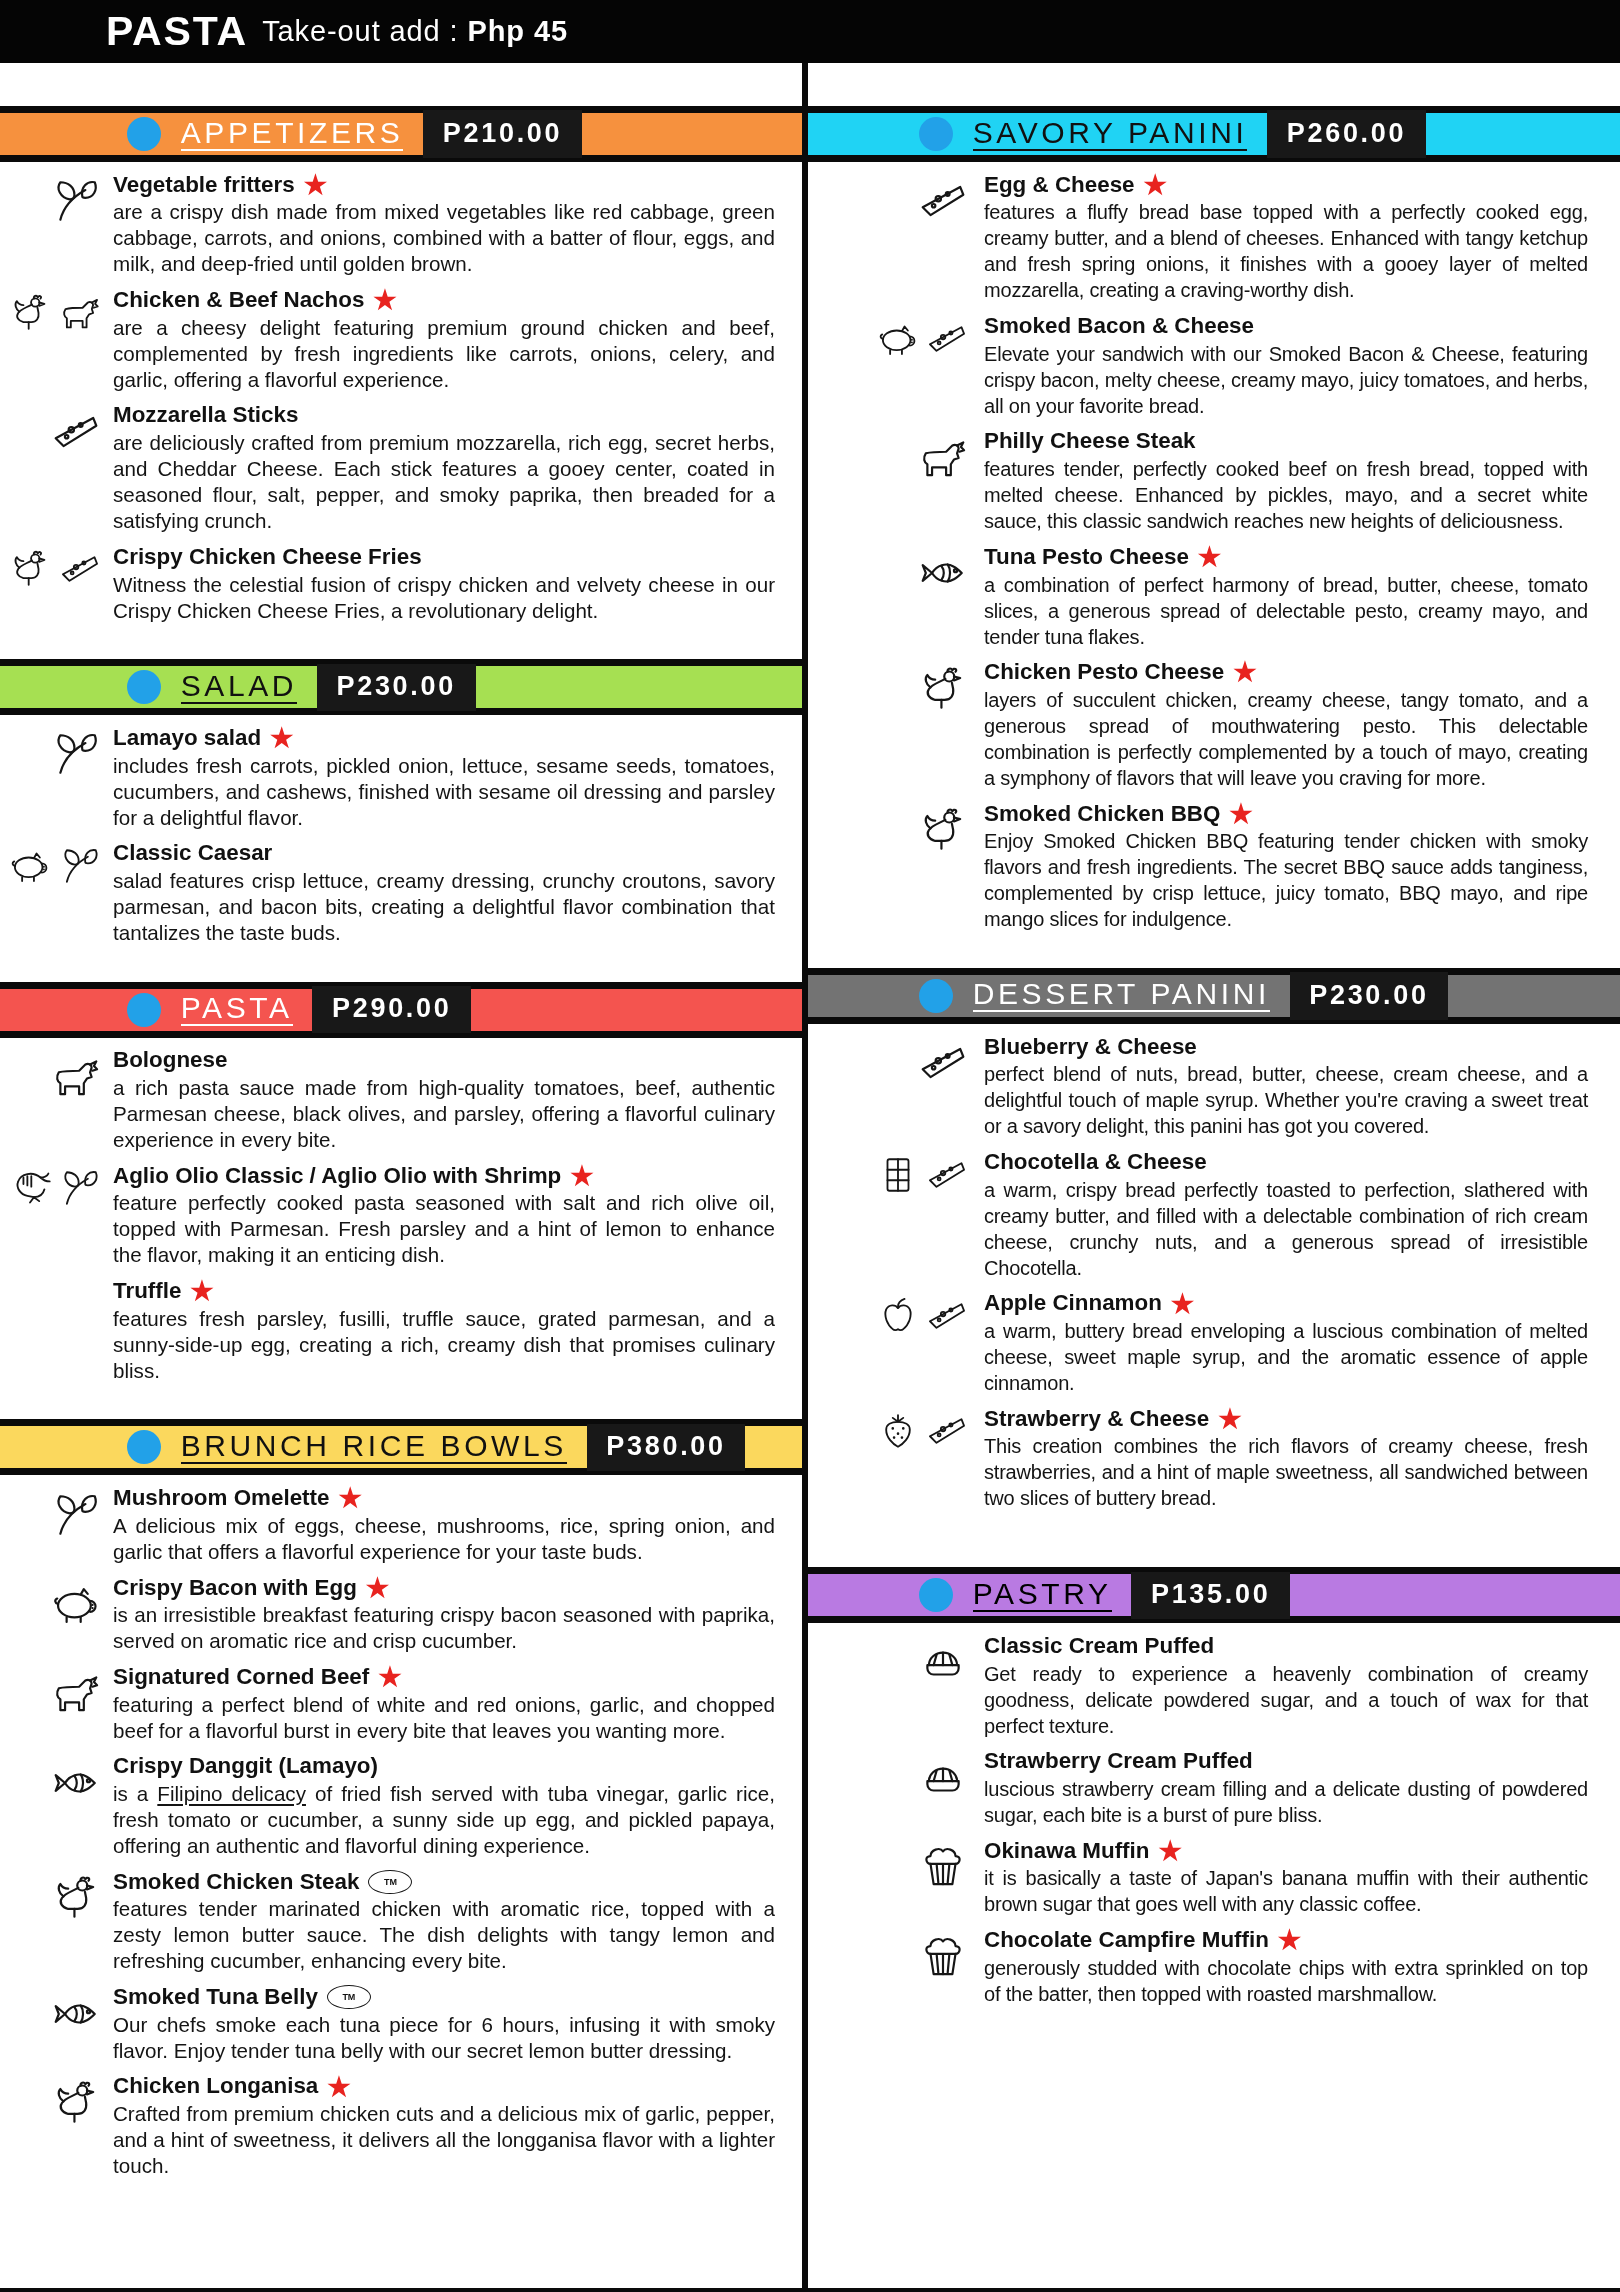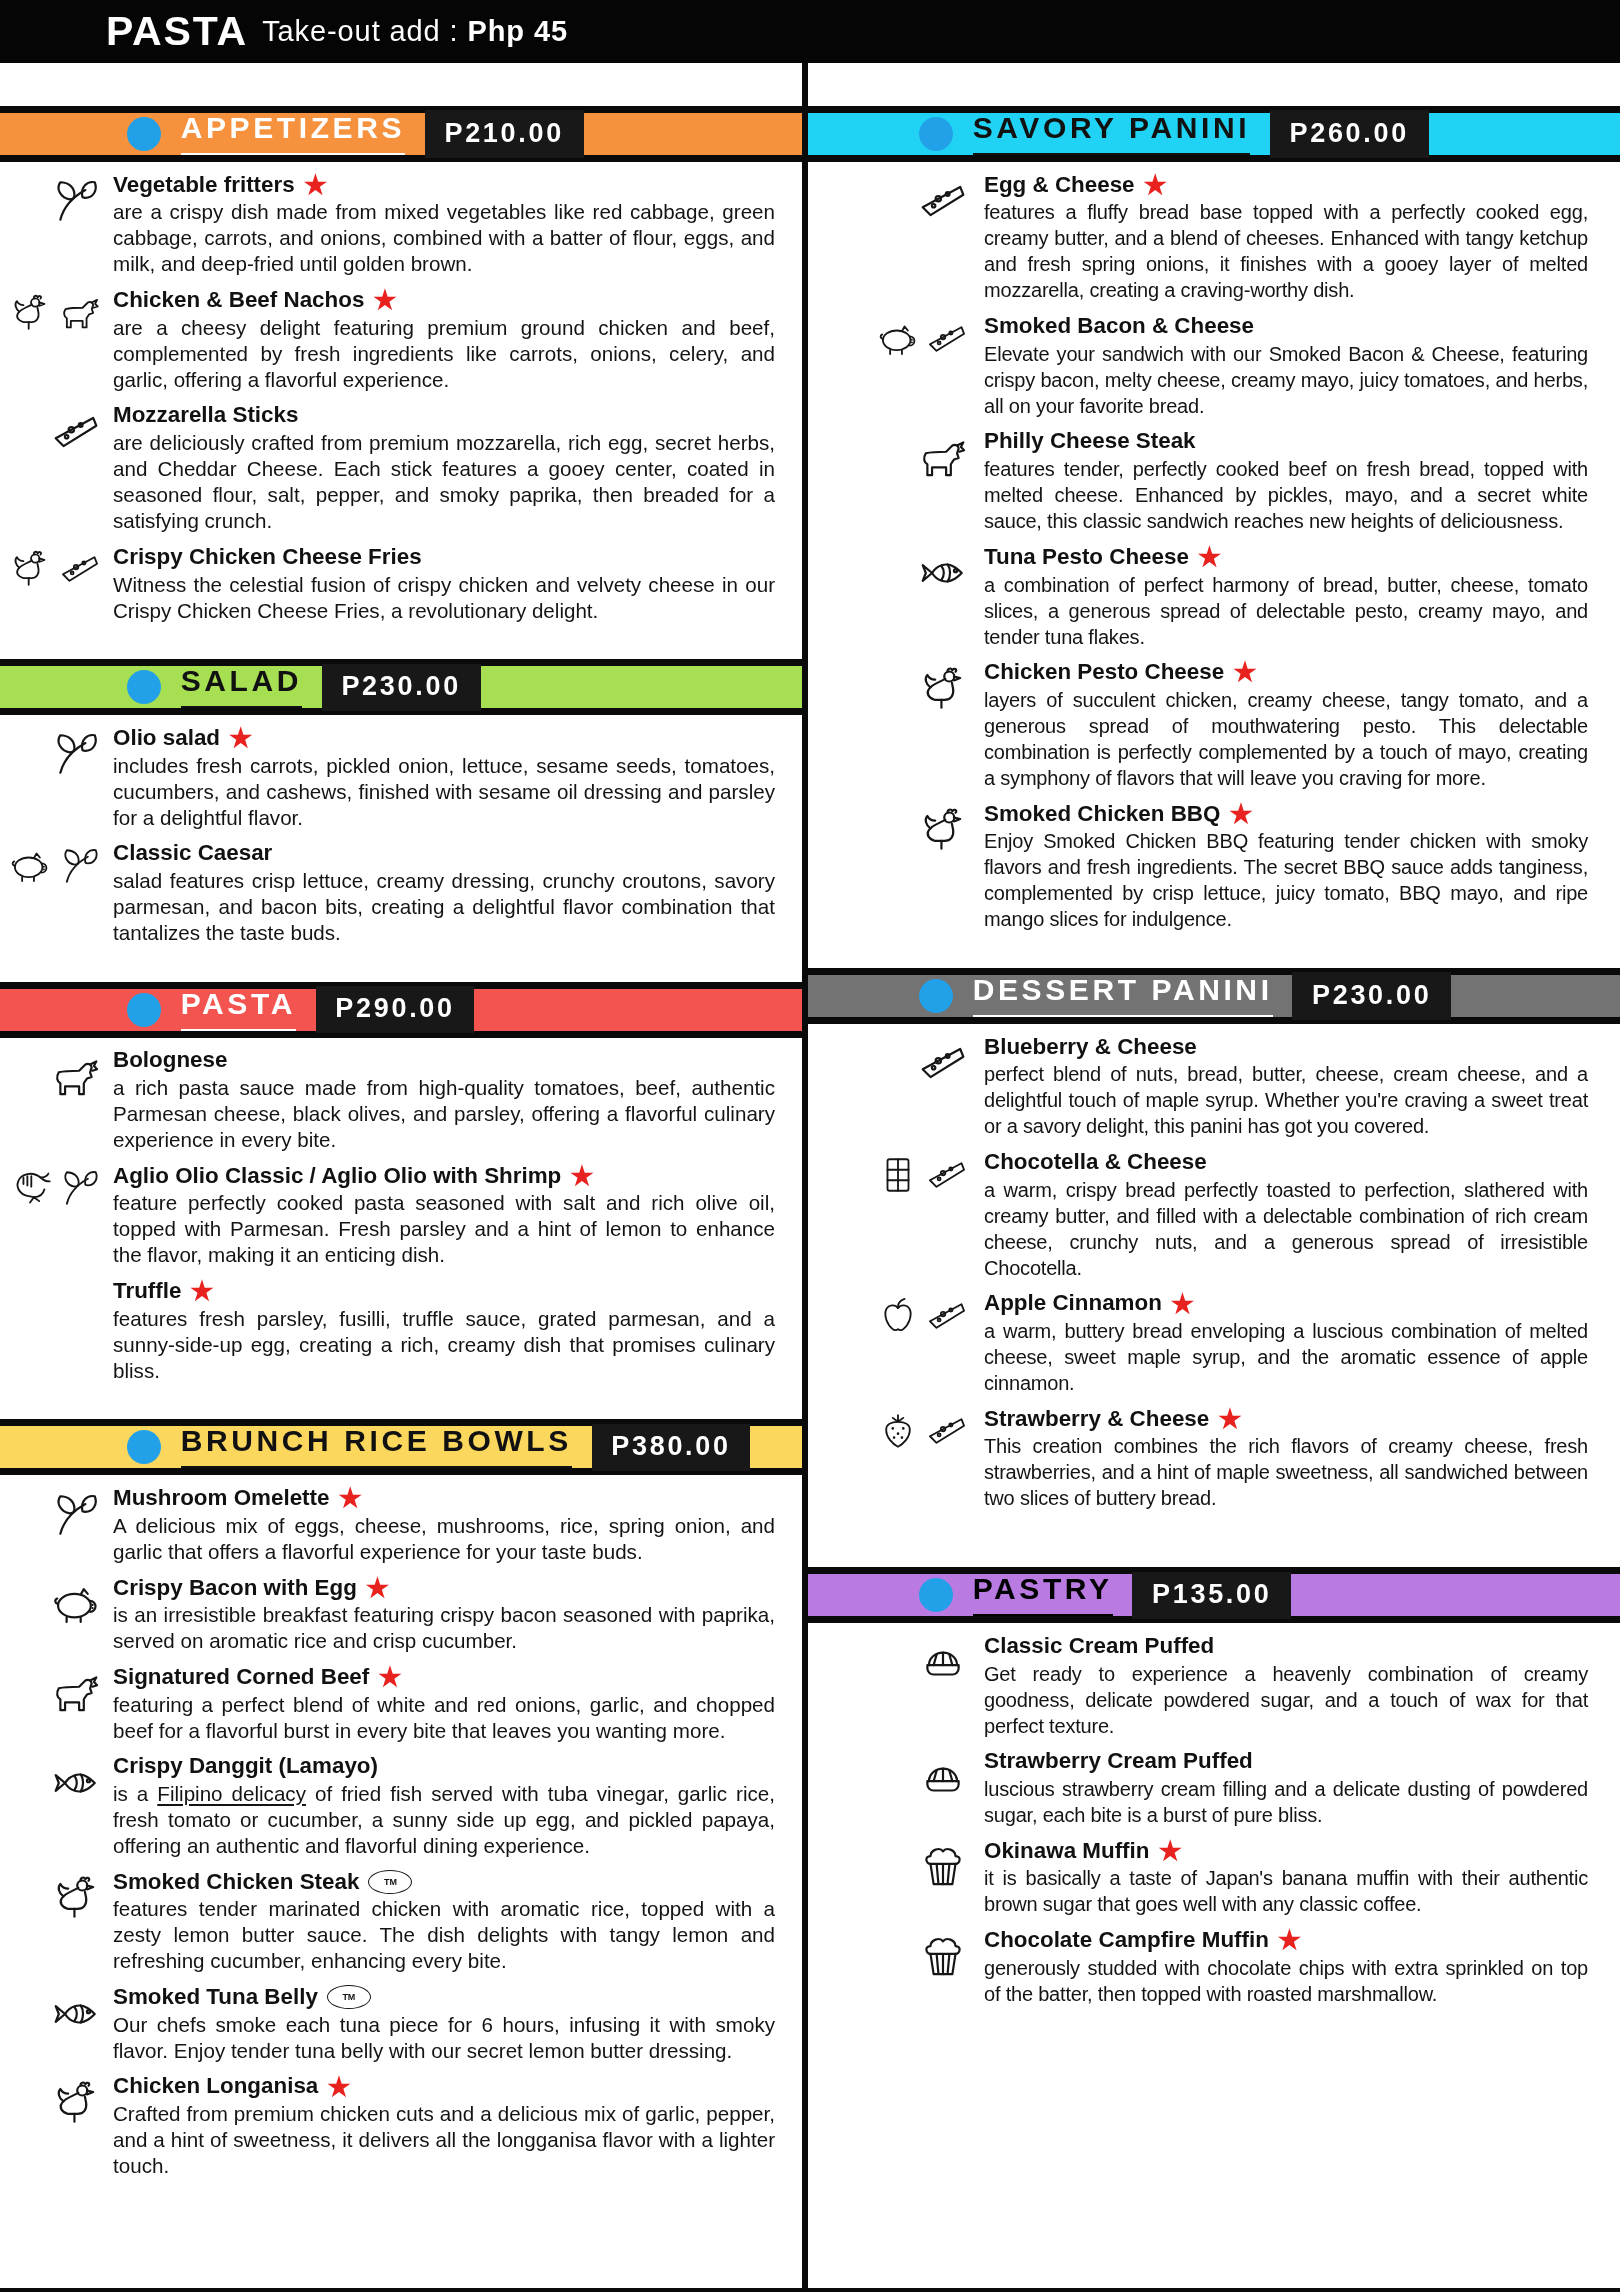--- a/index.html
+++ b/index.html
@@ -28,22 +28,22 @@
   .section.pad-lg{padding-top:45px;}
   
   .sec-bar{
     height:56px;border-top:7.2px solid #0a0a0a;border-bottom:7.2px solid #0a0a0a;
     display:flex;align-items:center;gap:19.7px;
   }
   .col-left .sec-bar{padding-left:127px;}
   .col-right .sec-bar{padding-left:111px;}
   .circle{width:34px;height:34px;border-radius:50%;background:var(--bullet,#22A1E8);flex:0 0 auto;}
   .sec-title{
-    font-size:30px;font-weight:700;letter-spacing:3.6px;line-height:1;
-    border-bottom:2.7px solid currentColor;padding-bottom:10px;white-space:nowrap;
+    font-size:30px;font-weight:400;letter-spacing:3.6px;line-height:1;
+    border-bottom:2.7px solid currentColor;padding-bottom:1px;white-space:nowrap;
   }
   .badge{
     background:var(--badge-bg,#181818);color:var(--badge-text,#fff);
     font-size:27px;font-weight:700;letter-spacing:2.7px;
     padding:7.2px 19.7px 9px;white-space:nowrap;
   }
   
   .items{display:block;}
   .item{display:flex;margin:10.7px 0;}
   .item-icons{
@@ -244,21 +244,21 @@
       </div>
       <div class="items">
           <div class="item">
     <div class="item-icons">
               <svg class="icon" viewBox="0 0 32 32">
                 <use href="#i-leaf"></use>
               </svg>
             </div>
     <div class="item-body">
       <div class="item-title">
-        <span class="item-title-text">Olio salad</span>
+        <span class="item-title-text">Lamayo salad</span>
         <span class="star">★</span>
 
       </div>
       <div class="item-desc">includes fresh carrots, pickled onion, lettuce, sesame seeds, tomatoes, cucumbers, and cashews, finished with sesame oil dressing and parsley for a delightful flavor.</div>
     </div>
   </div>
           <div class="item">
     <div class="item-icons">
               <svg class="icon sm" viewBox="0 0 32 32">
                 <use href="#i-pig"></use>

